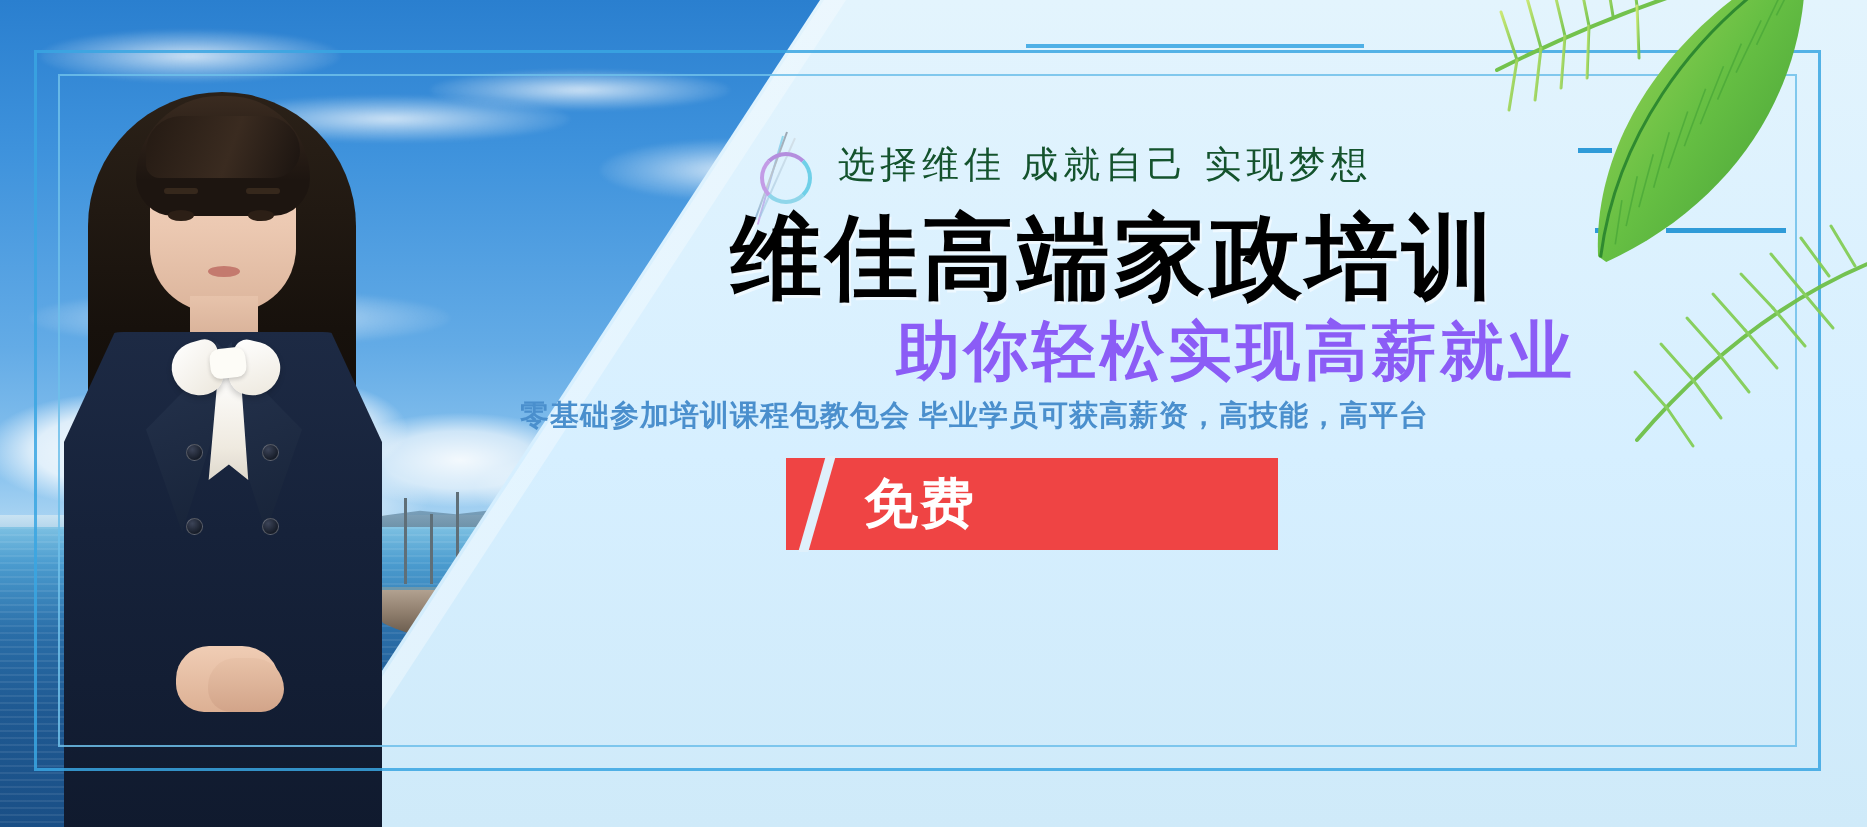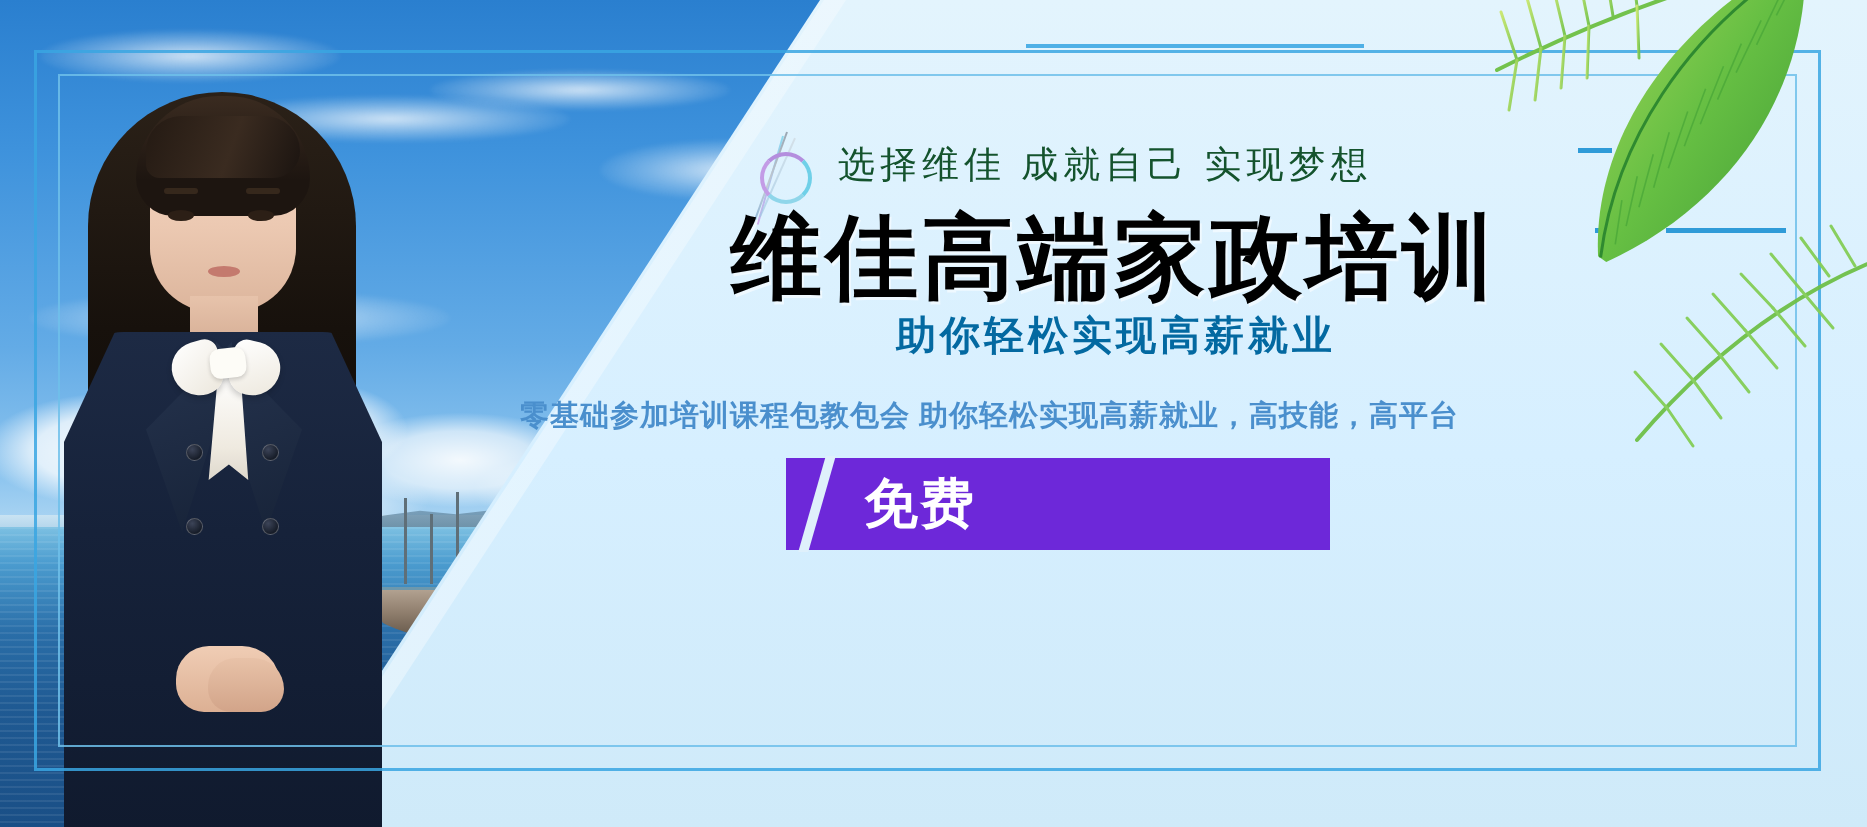--- a/index.html
+++ b/index.html
@@ -221,32 +221,32 @@
     white-space:nowrap;
   }
   .headline{
     position:absolute; left:730px; top:196px;
     font-size:92px; font-weight:bold; color:#000000;
     letter-spacing:4px; white-space:nowrap;
     text-shadow:2px 3px 0 rgba(255,255,255,.55);
   }
   .subhead{
     position:absolute; left:896px; top:308px;
-    font-size:40px; font-weight:bold; color:#0369a1;
+    font-size:64px; font-weight:bold; color:#8b5cf6;
     letter-spacing:4px; white-space:nowrap;
   }
   .bodyline{
     position:absolute; left:520px; top:396px;
     font-size:29px; color:#4a8fcd; font-weight:bold;
     letter-spacing:1px; white-space:nowrap;
   }
   .cta{
     position:absolute; left:786px; top:458px;
-    width:544px; height:92px;
-    background:#6d28d9;
+    width:492px; height:92px;
+    background:#ef4444;
     display:flex; align-items:center;
   }
   .cta .slash{
     position:absolute; left:26px; top:-2px; width:10px; height:96px;
     background:#dff0fb; transform:skewX(-16deg);
   }
   .cta .free{
     margin-left:78px;
     font-size:54px; font-weight:bold; color:#ffffff; letter-spacing:2px;
   }
@@ -401,20 +401,20 @@
   <div class="ornament">
     <div class="needle2"></div>
     <div class="needle"></div>
     <div class="needle3"></div>
     <div class="ring"></div>
   </div>
 
   <div class="tagline">选择维佳 成就自己 实现梦想</div>
   <div class="headline">维佳高端家政培训</div>
   <div class="subhead">助你轻松实现高薪就业</div>
-  <div class="bodyline">零基础参加培训课程包教包会  助你轻松实现高薪就业，高技能，高平台</div>
+  <div class="bodyline">零基础参加培训课程包教包会  毕业学员可获高薪资，高技能，高平台</div>
 
   <div class="cta">
     <div class="slash"></div>
     <span class="free">免费</span>
   </div>
 
 </div>
 
 </body></html>

